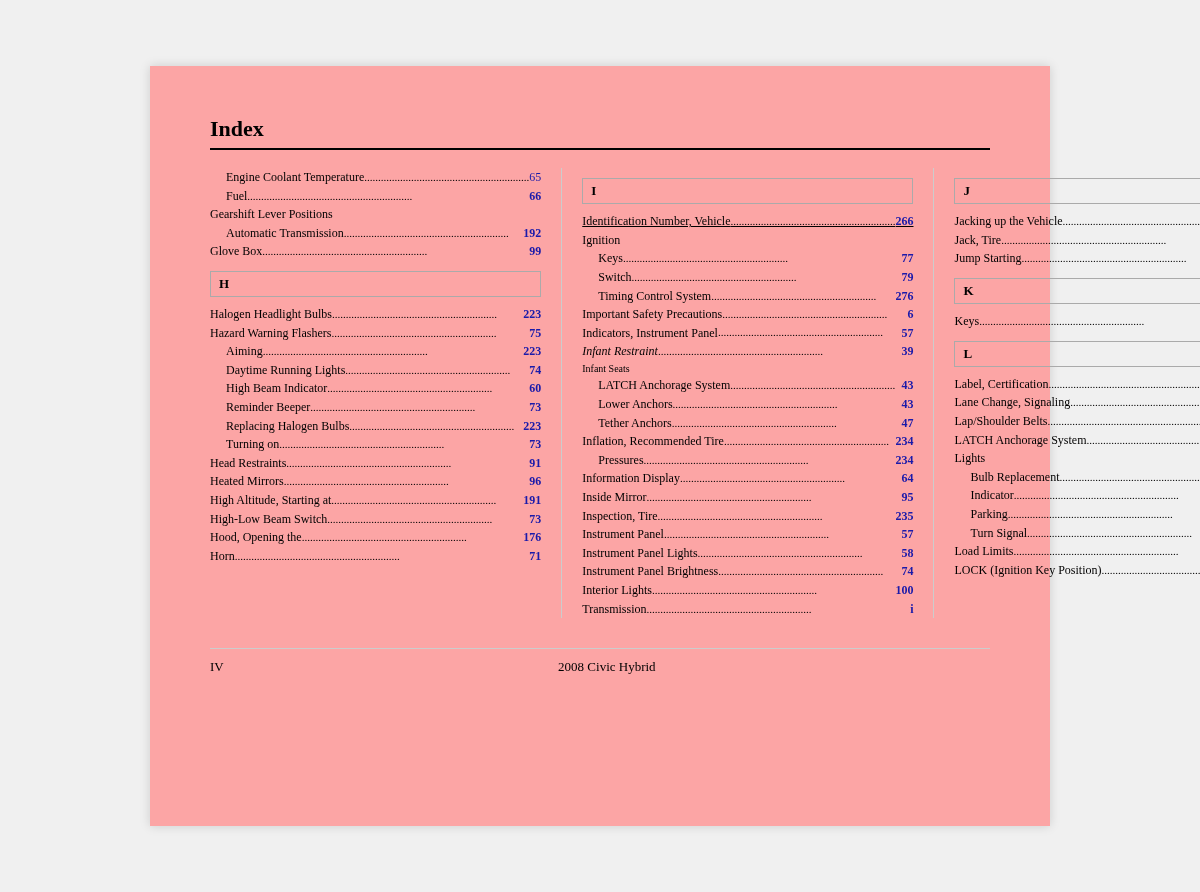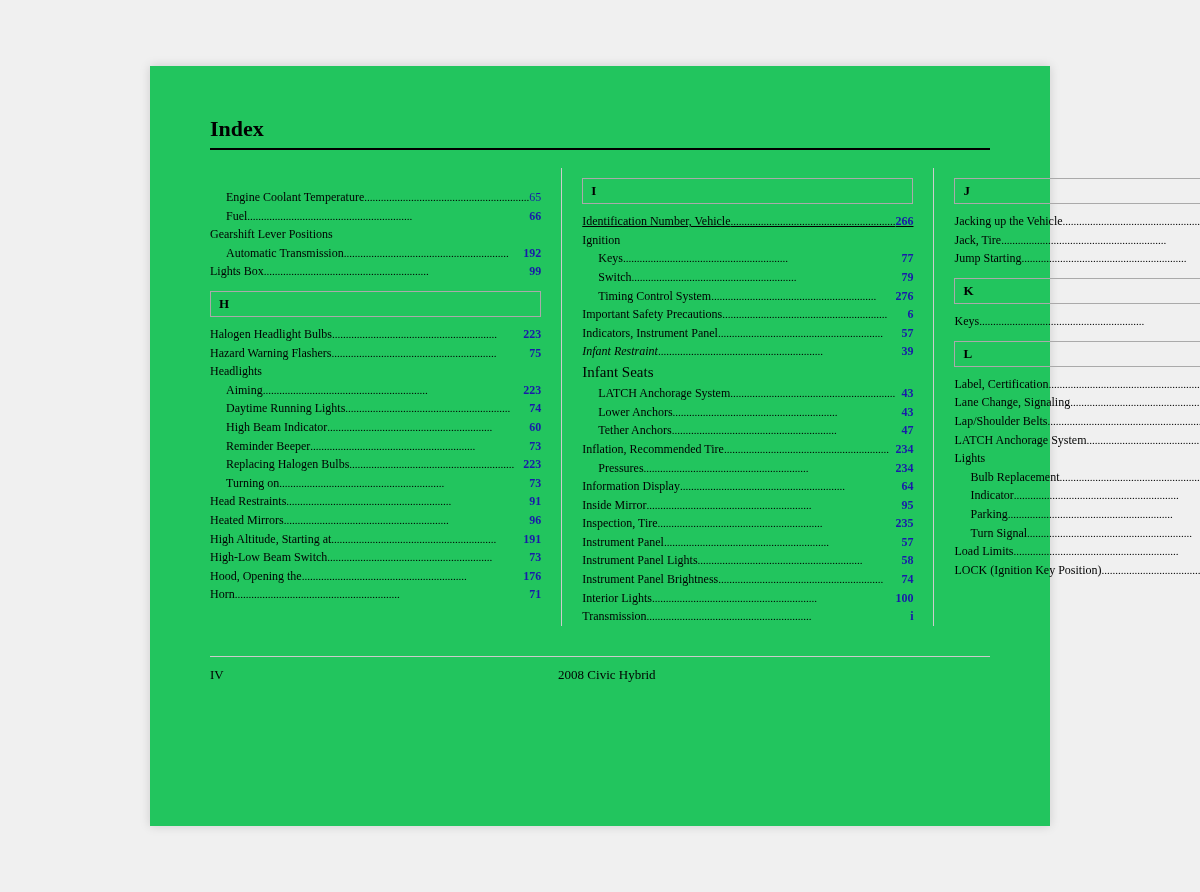--- a/index.html
+++ b/index.html
@@ -6,21 +6,21 @@
     body {
       background: #f0f0f0;
       font-family: "Times New Roman", Times, serif;
       width: 1200px;
       height: 892px;
       display: flex;
       align-items: center;
       justify-content: center;
     }
     .page {
-      background: #22c55e;
+      background: #fca5a5;
       width: 900px;
       min-height: 760px;
       padding: 50px 60px 40px 60px;
       box-shadow: 0 0 10px rgba(0,0,0,0.15);
     }
     .page-title {
       font-size: 22px;
       font-weight: bold;
       color: #000;
       margin-bottom: 6px;
@@ -63,56 +63,53 @@
 </head>
 <body>
 
 <div class="page">
   <div class="page-title">Index</div>
   <hr class="title-rule">
 
   <div class="columns">
 
     <div class="col" id="col1-container">
-        <div style="display: flex; align-items: baseline; line-height: 1.55; font-size: 12px; padding-left: 16px; margin-top: 20px;">
+        <div style="display: flex; align-items: baseline; line-height: 1.55; font-size: 12px; padding-left: 16px;">
           <span style="white-space: nowrap; color: rgb(0, 0, 0);">Engine Coolant Temperature</span>
           <span style="flex: 1 1 0%; overflow: hidden; white-space: nowrap; color: rgb(0, 0, 0); font-size: 11px; letter-spacing: 0px;"> ............................................................</span>
           <span style="color: rgb(26, 26, 170); font-weight: normal; white-space: nowrap;"> 65</span>
         </div>
         <div style="display: flex; align-items: baseline; line-height: 1.55; font-size: 12px; padding-left: 16px;">
           <span style="white-space: nowrap; color: rgb(0, 0, 0);">Fuel</span>
           <span style="flex: 1 1 0%; overflow: hidden; white-space: nowrap; color: rgb(0, 0, 0); font-size: 11px; letter-spacing: 0px;"> ............................................................</span>
           <span style="color: rgb(26, 26, 170); font-weight: bold; white-space: nowrap;"> 66</span>
         </div>
         <div style="display: flex; align-items: baseline; line-height: 1.55; font-size: 12px; padding-left: 0px;">
           <span style="white-space: nowrap; color: rgb(0, 0, 0);">Gearshift Lever Positions</span>
         </div>
         <div style="display: flex; align-items: baseline; line-height: 1.55; font-size: 12px; padding-left: 16px;">
           <span style="white-space: nowrap; color: rgb(0, 0, 0);">Automatic Transmission</span>
           <span style="flex: 1 1 0%; overflow: hidden; white-space: nowrap; color: rgb(0, 0, 0); font-size: 11px; letter-spacing: 0px;"> ............................................................</span>
           <span style="color: rgb(26, 26, 170); font-weight: bold; white-space: nowrap;"> 192</span>
         </div>
         <div style="display: flex; align-items: baseline; line-height: 1.55; font-size: 12px; padding-left: 0px;">
-          <span style="white-space: nowrap; color: rgb(0, 0, 0);">Lights Box</span>
+          <span style="white-space: nowrap; color: rgb(0, 0, 0);">Glove Box</span>
           <span style="flex: 1 1 0%; overflow: hidden; white-space: nowrap; color: rgb(0, 0, 0); font-size: 11px; letter-spacing: 0px;"> ............................................................</span>
           <span style="color: rgb(26, 26, 170); font-weight: bold; white-space: nowrap;"> 99</span>
         </div>
         <div style="border: 1px solid rgb(170, 170, 170); padding: 2px 8px; font-size: 13px; font-weight: bold; margin-bottom: 8px; margin-top: 10px; display: block; width: 100%;">H</div>
         <div style="display: flex; align-items: baseline; line-height: 1.55; font-size: 12px; padding-left: 0px;">
           <span style="white-space: nowrap; color: rgb(0, 0, 0);">Halogen Headlight Bulbs</span>
           <span style="flex: 1 1 0%; overflow: hidden; white-space: nowrap; color: rgb(0, 0, 0); font-size: 11px; letter-spacing: 0px;"> ............................................................</span>
           <span style="color: rgb(26, 26, 170); font-weight: bold; white-space: nowrap;"> 223</span>
         </div>
         <div style="display: flex; align-items: baseline; line-height: 1.55; font-size: 12px; padding-left: 0px;">
           <span style="white-space: nowrap; color: rgb(0, 0, 0);">Hazard Warning Flashers</span>
           <span style="flex: 1 1 0%; overflow: hidden; white-space: nowrap; color: rgb(0, 0, 0); font-size: 11px; letter-spacing: 0px;"> ............................................................</span>
           <span style="color: rgb(26, 26, 170); font-weight: bold; white-space: nowrap;"> 75</span>
-        </div>
-        <div style="display: flex; align-items: baseline; line-height: 1.55; font-size: 12px; padding-left: 0px;">
-          <span style="white-space: nowrap; color: rgb(0, 0, 0);">Headlights</span>
         </div>
         <div style="display: flex; align-items: center; line-height: 1.55; font-size: 12px; padding-left: 16px;">
           <span style="white-space: nowrap; color: rgb(0, 0, 0);">Aiming</span>
           <span style="flex: 1 1 0%; overflow: hidden; white-space: nowrap; color: rgb(0, 0, 0); font-size: 11px; letter-spacing: 0px;"> ............................................................</span>
           <span style="color: rgb(26, 26, 170); font-weight: bold; white-space: nowrap;"> 223</span>
         </div>
         <div style="display: flex; align-items: baseline; line-height: 1.55; font-size: 12px; padding-left: 16px;">
           <span style="white-space: nowrap; color: rgb(0, 0, 0);">Daytime Running Lights</span>
           <span style="flex: 1 1 0%; overflow: hidden; white-space: nowrap; color: rgb(0, 0, 0); font-size: 11px; letter-spacing: 0px;"> ............................................................</span>
           <span style="color: rgb(26, 26, 170); font-weight: bold; white-space: nowrap;"> 74</span>
@@ -192,31 +189,31 @@
         <div style="display: flex; align-items: baseline; line-height: 1.55; font-size: 12px; padding-left: 16px;">
           <span style="white-space: nowrap; color: rgb(0, 0, 0);">Timing Control System</span>
           <span style="flex: 1 1 0%; overflow: hidden; white-space: nowrap; color: rgb(0, 0, 0); font-size: 11px; letter-spacing: 0px;"> ............................................................</span>
           <span style="color: rgb(26, 26, 170); font-weight: bold; white-space: nowrap;"> 276</span>
         </div>
         <div style="display: flex; align-items: baseline; line-height: 1.55; font-size: 12px; padding-left: 0px;">
           <span style="white-space: nowrap; color: rgb(0, 0, 0);">Important Safety Precautions</span>
           <span style="flex: 1 1 0%; overflow: hidden; white-space: nowrap; color: rgb(0, 0, 0); font-size: 11px; letter-spacing: 0px;"> ............................................................</span>
           <span style="color: rgb(26, 26, 170); font-weight: bold; white-space: nowrap;"> 6</span>
         </div>
-        <div style="display: flex; align-items: flex-end; line-height: 1.55; font-size: 12px; padding-left: 0px;">
+        <div style="display: flex; align-items: center; line-height: 1.55; font-size: 12px; padding-left: 0px;">
           <span style="white-space: nowrap; color: rgb(0, 0, 0);">Indicators, Instrument Panel</span>
           <span style="flex: 1 1 0%; overflow: hidden; white-space: nowrap; color: rgb(0, 0, 0); font-size: 11px; letter-spacing: 0px;"> ............................................................</span>
           <span style="color: rgb(26, 26, 170); font-weight: bold; white-space: nowrap;"> 57</span>
         </div>
         <div style="display: flex; align-items: baseline; line-height: 1.55; font-size: 12px; padding-left: 0px;">
           <span style="white-space: nowrap; color: rgb(0, 0, 0); font-style: italic;">Infant Restraint</span>
           <span style="flex: 1 1 0%; overflow: hidden; white-space: nowrap; color: rgb(0, 0, 0); font-size: 11px; letter-spacing: 0px;"> ............................................................</span>
           <span style="color: rgb(26, 26, 170); font-weight: bold; white-space: nowrap;"> 39</span>
         </div>
-        <div style="display: flex; align-items: baseline; line-height: 1.55; font-size: 15px; padding-left: 0px;">
+        <div style="display: flex; align-items: baseline; line-height: 1.55; font-size: 10px; padding-left: 0px;">
           <span style="white-space: nowrap; color: rgb(0, 0, 0);">Infant Seats</span>
         </div>
         <div style="display: flex; align-items: baseline; line-height: 1.55; font-size: 12px; padding-left: 16px;">
           <span style="white-space: nowrap; color: rgb(0, 0, 0);">LATCH Anchorage System</span>
           <span style="flex: 1 1 0%; overflow: hidden; white-space: nowrap; color: rgb(0, 0, 0); font-size: 11px; letter-spacing: 0px;"> ............................................................</span>
           <span style="color: rgb(26, 26, 170); font-weight: bold; white-space: nowrap;"> 43</span>
         </div>
         <div style="display: flex; align-items: center; line-height: 1.55; font-size: 12px; padding-left: 16px;">
           <span style="white-space: nowrap; color: rgb(0, 0, 0);">Lower Anchors</span>
           <span style="flex: 1 1 0%; overflow: hidden; white-space: nowrap; color: rgb(0, 0, 0); font-size: 11px; letter-spacing: 0px;"> ............................................................</span>

